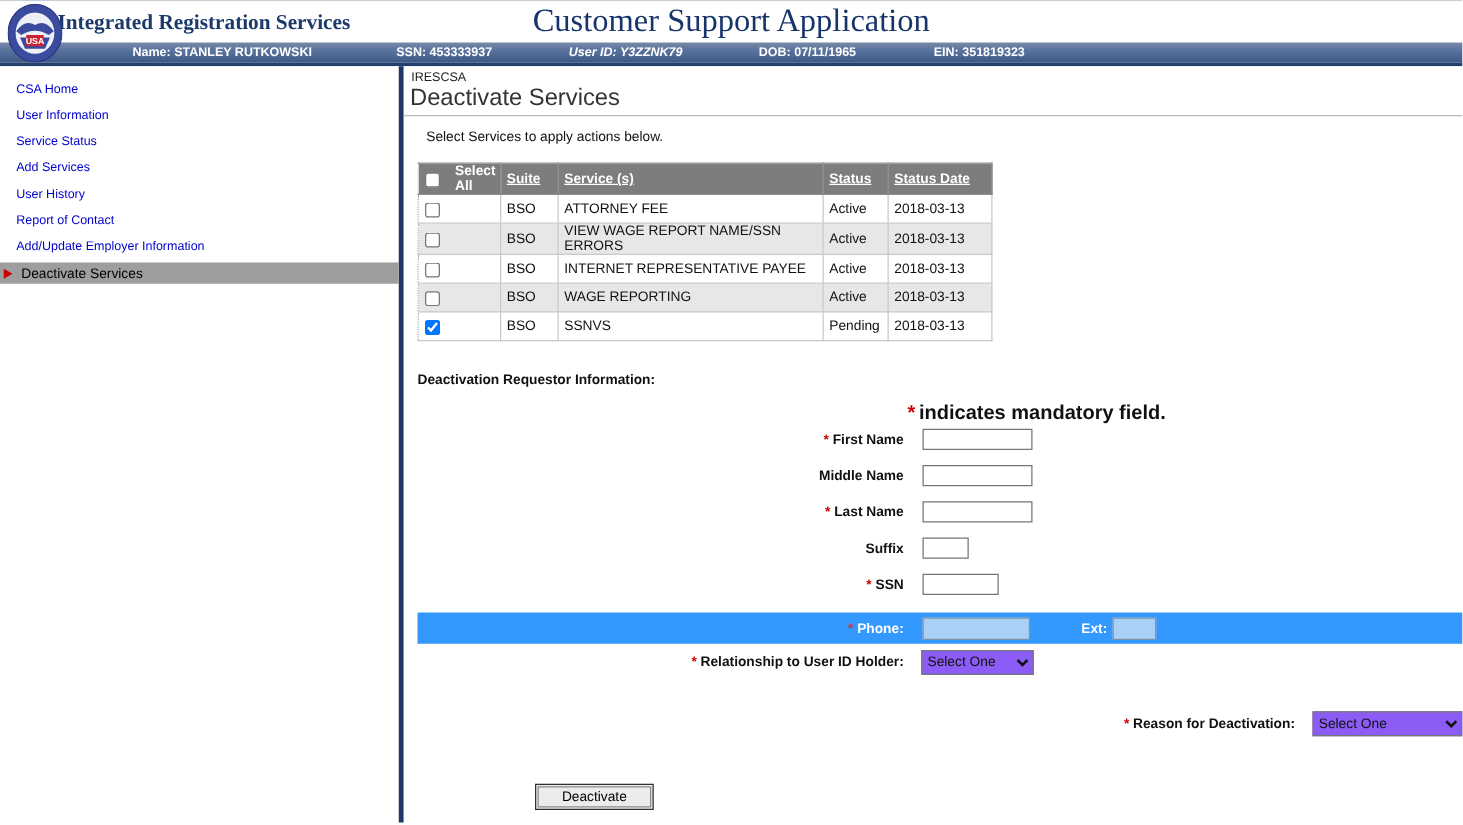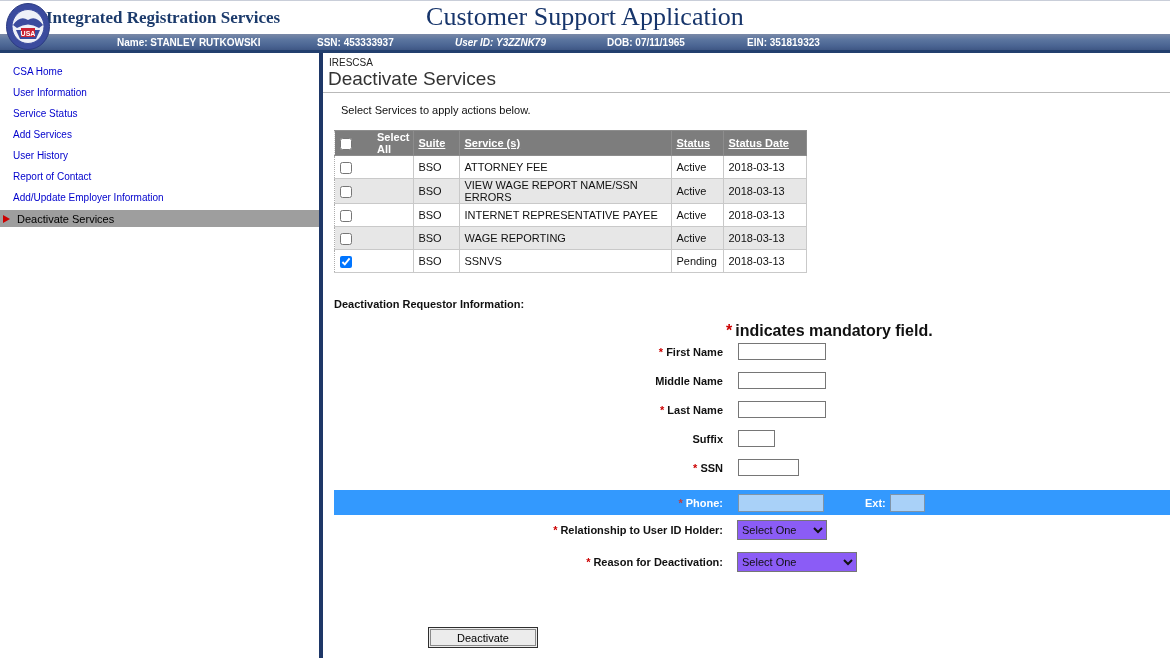--- a/index.html
+++ b/index.html
@@ -13,21 +13,21 @@
     font-size:17px; font-weight:bold; color:#1b3a6b; }
   .app-title { position:absolute; left:0; right:0; top:1px; text-align:center;
     font-family:"Liberation Serif","DejaVu Serif",serif; font-size:26px; color:#17356b; }
   .seal { position:absolute; left:6px; top:2px; width:44px; height:47px; z-index:5; }
 
   
   .info-bar { position:relative; height:19px;
     background:linear-gradient(to bottom,#7a89a7 0%,#5b759f 35%,#4a6492 75%,#3f5784 100%);
     border-bottom:3px solid #223f6e; }
   .info-field { position:absolute; top:3px; font-size:10px; font-weight:bold; color:#fff; white-space:nowrap; }
-  .if-0 { left:117px; } .if-1 { left:317px; } .if-2 { left:455px;font-style:italic; } .if-3 { left:607px; } .if-4 { left:747px; }
+  .if-0 { left:106px; } .if-1 { left:317px; } .if-2 { left:455px;font-style:italic; } .if-3 { left:607px; } .if-4 { left:747px; }
 
   
   .body-wrap { position:relative; display:flex; height:605px; }
   .sidebar { width:323px; background:#fff; border-right:4px solid #1e3767; padding-top:8px; }
   .side-item { display:block; padding:5px 0 5px 13px; font-size:10px; color:#0000cc; cursor:pointer; white-space:nowrap; }
   .side-item-active { display:flex; align-items:center; background:#9e9e9e; color:#000;
     font-size:11px; padding:2px 0 2px 3px; margin-top:2px; height:17px; }
   .arrow-icon { width:0; height:0; border-left:7px solid #cc0000; border-top:4px solid transparent;
     border-bottom:4px solid transparent; margin-right:7px; }
 
@@ -41,46 +41,46 @@
   .svc-table { position:absolute; left:11px; top:77px; border-collapse:collapse; font-size:11px; }
   .svc-table th { background:#7d7d7d; color:#fff; font-weight:bold; text-align:left;
     height:19px; padding:0 4px; border:1px solid #8d8d8d; border-left:1px dotted #cfcfcf; }
   .svc-table th a { color:#fff; text-decoration:underline; cursor:pointer; }
   .svc-table td { height:23px; padding:0 4px; border:1px solid #c9c9c9; border-left:1px dotted #adadad;
     color:#111; background:#fff; }
   .svc-table tr.alt td { background:#e7e7e7; }
   .col-sel { width:64px; } .col-suite { width:46px; } .col-svc { width:212px; }
   .col-status { width:52px; } .col-date { width:83px; }
   .svc-table input[type=checkbox] { width:12px; height:12px; margin:1px 4px 0 1px; vertical-align:middle; }
-  .selall { display:flex; align-items:center; gap:21px; }
+  .selall { display:flex; align-items:center; gap:8px; }
 
   
   .section-label { position:absolute; left:11px; top:245px; font-size:11px; font-weight:bold; color:#111; }
   .mandatory-note { position:absolute; left:403px; top:269px; font-size:16px; font-weight:bold; color:#111; }
   .req { color:#cc0000; font-weight:bold; margin-right:3px; }
   .form-row { position:absolute; left:0; width:100%; display:flex; align-items:center; }
   .fr-first  { top:290px; } .fr-middle { top:319px; } .fr-last { top:348px; }
   .fr-suffix { top:377px; } .fr-ssn { top:406px; }
   .form-label { width:400px; text-align:right; font-size:11px; font-weight:bold; color:#111; }
   .txt { margin-left:15px; height:17px; border:1px solid #767676; background:#fff; font-size:11px; padding:0 2px; }
   .w-name { width:88px; } .w-suffix { width:37px; } .w-ssn { width:61px; }
 
   .phone-bar { position:absolute; left:11px; right:0; top:437px; height:25px; background:#3399fe;
     display:flex; align-items:center; }
   .phone-label { width:389px; text-align:right; font-size:11px; font-weight:bold; color:#fff; }
   .phone-bar .req { color:#c43c3c; }
   .phone-input { margin-left:15px; width:86px; height:18px; background:#a9d1f8; border:1px solid #7f94a8; font-size:11px; padding:0 2px; }
   .ext-label { margin-left:16px; font-size:11px; font-weight:bold; color:#fff;padding-left:25px; }
   .ext-input { margin-left:4px; width:35px; height:18px; background:#a9d1f8; border:1px solid #7f94a8; font-size:11px; padding:0 2px; }
 
-  .fr-rel { top:467px; } .fr-reason { top:499px; }
+  .fr-rel { top:467px; } .fr-reason { top:516px;justify-content:flex-end; }
   .sel { margin-left:14px; height:20px; font-size:11px; border:1px solid #767676; background:#8b5cf6; color:#111; }
   .w-rel { width:90px; } .w-reason { width:120px; }
 
-  .deactivate-btn { position:absolute; left:105px; top:574px; width:110px; height:21px;
+  .deactivate-btn { position:absolute; left:105px; top:574px; width:95px; height:21px;
     background:#ececec; border:1px solid #2f2f2f; outline:1px solid #8a8a8a; outline-offset:-3px;
     font-size:11px; color:#000; font-family:"Liberation Sans",sans-serif; cursor:pointer; }
 </style>
 </head>
 <body>
 
 <div class="page">
 
   <div class="top-header">
     <svg class="seal" viewBox="0 0 44 47">

